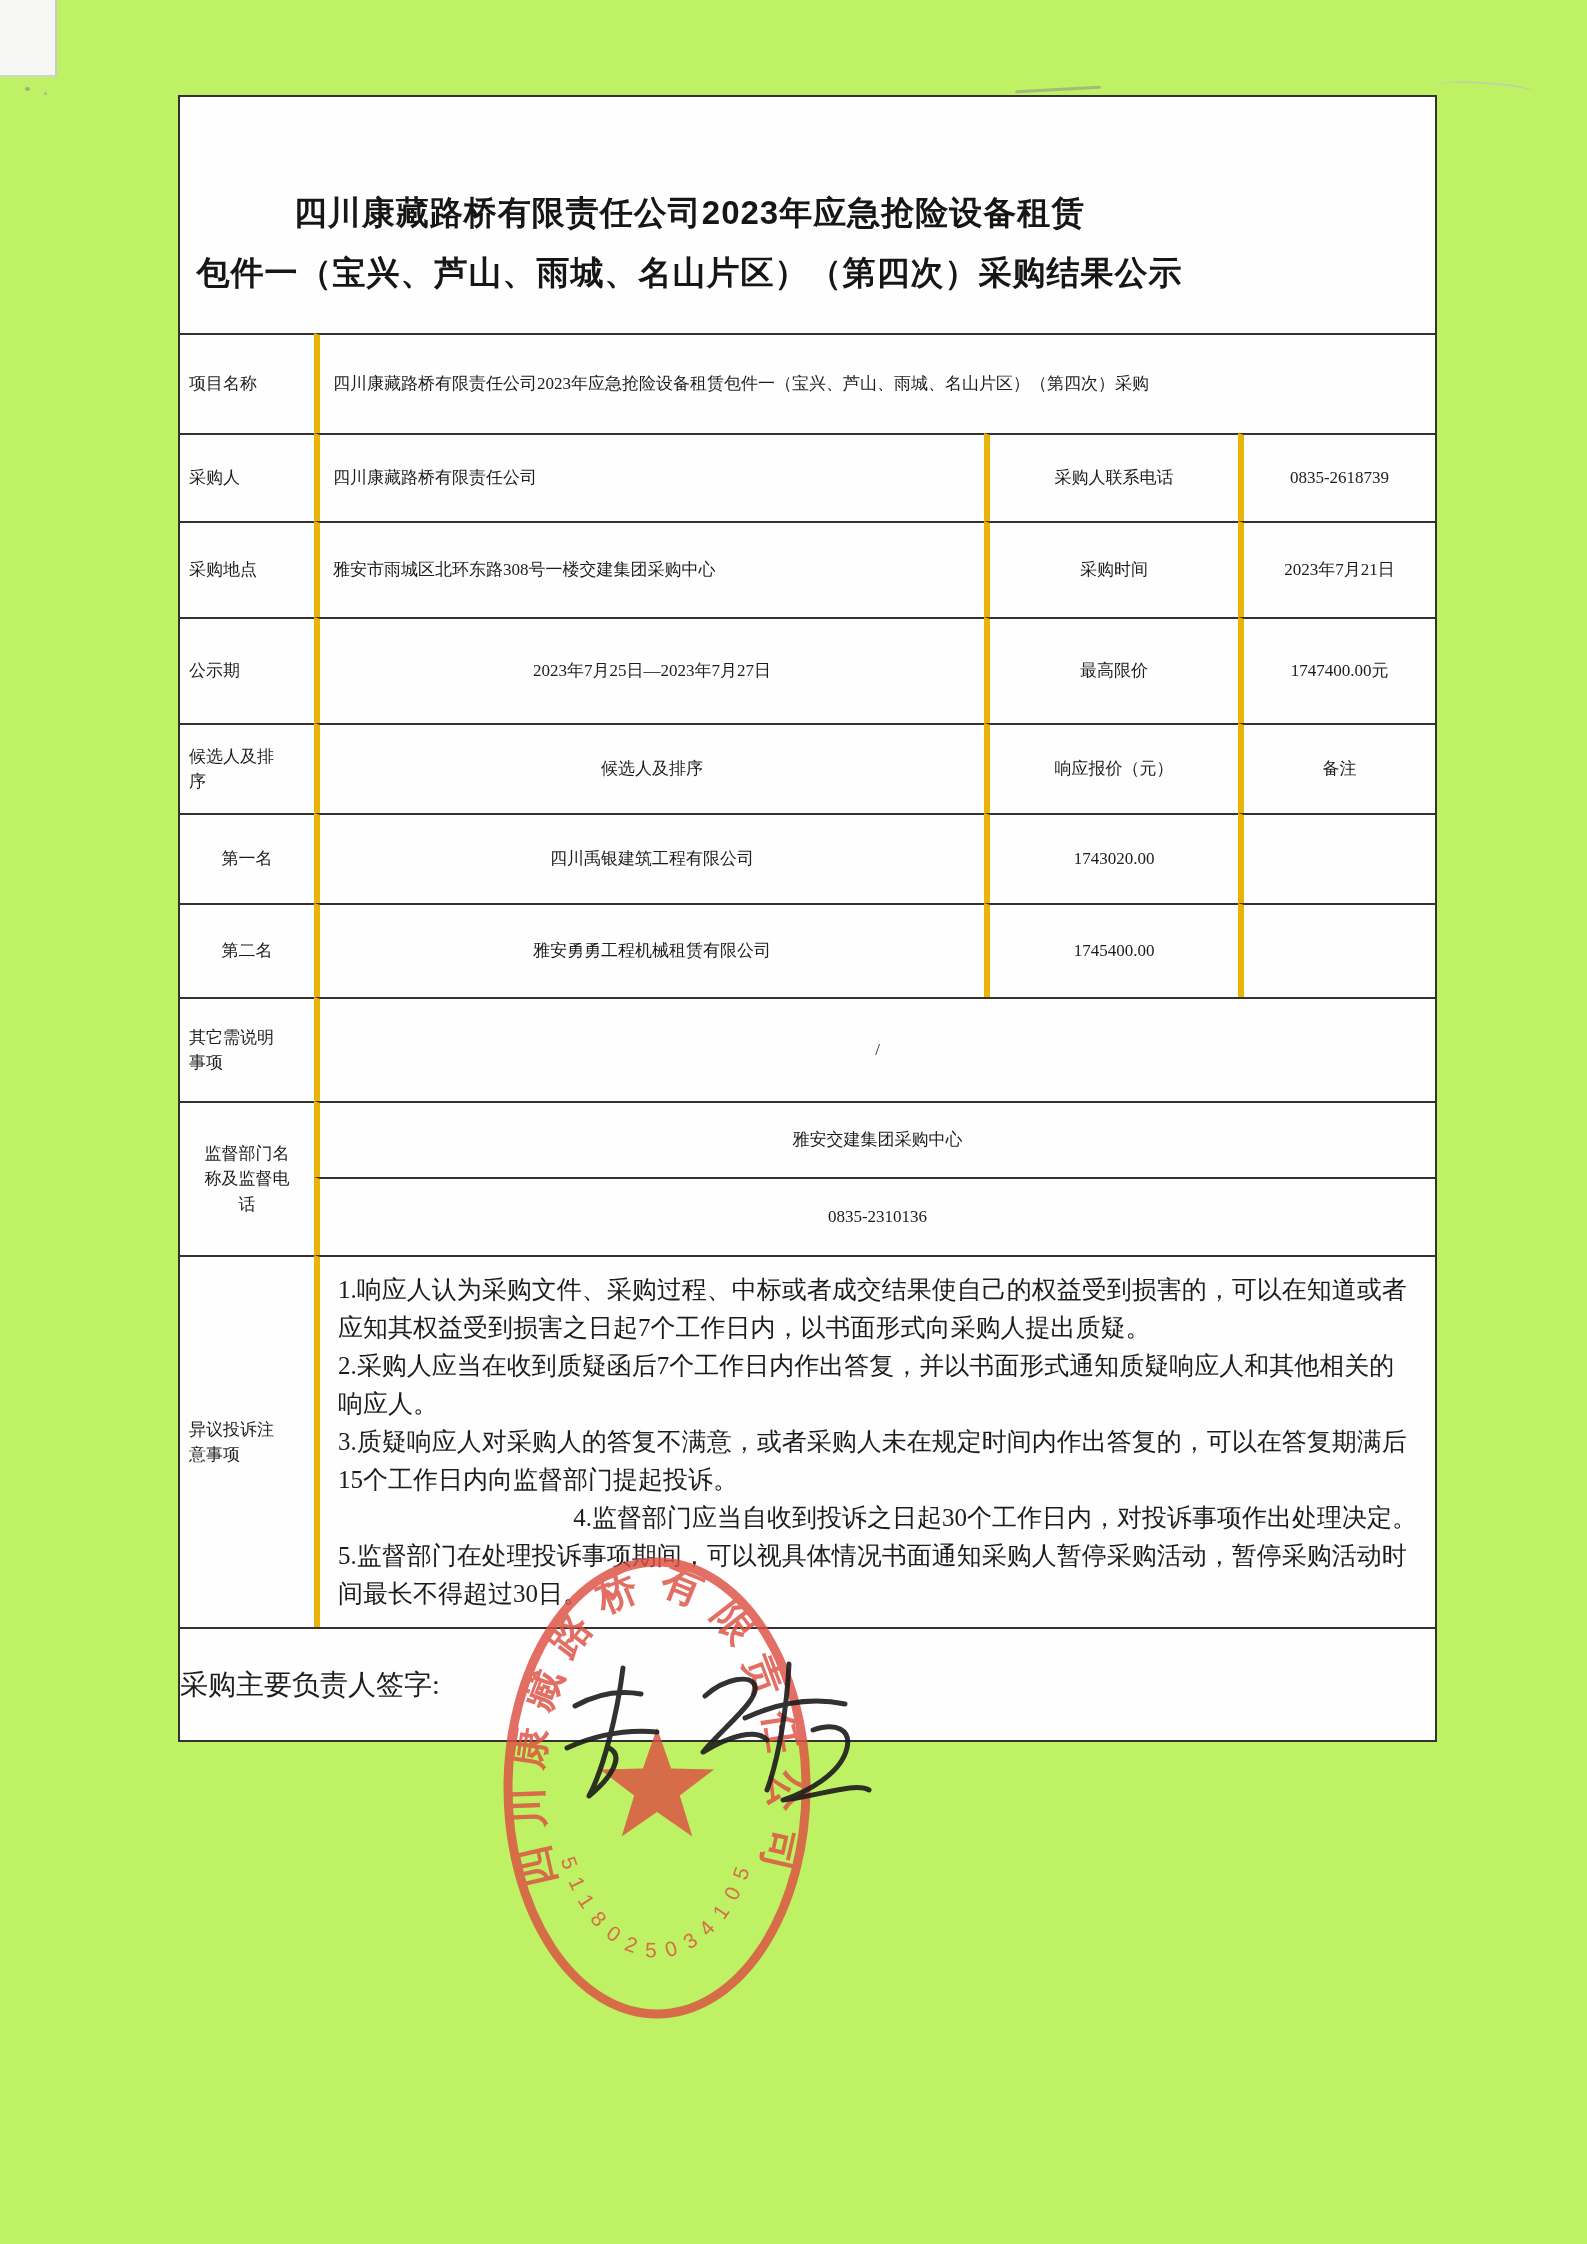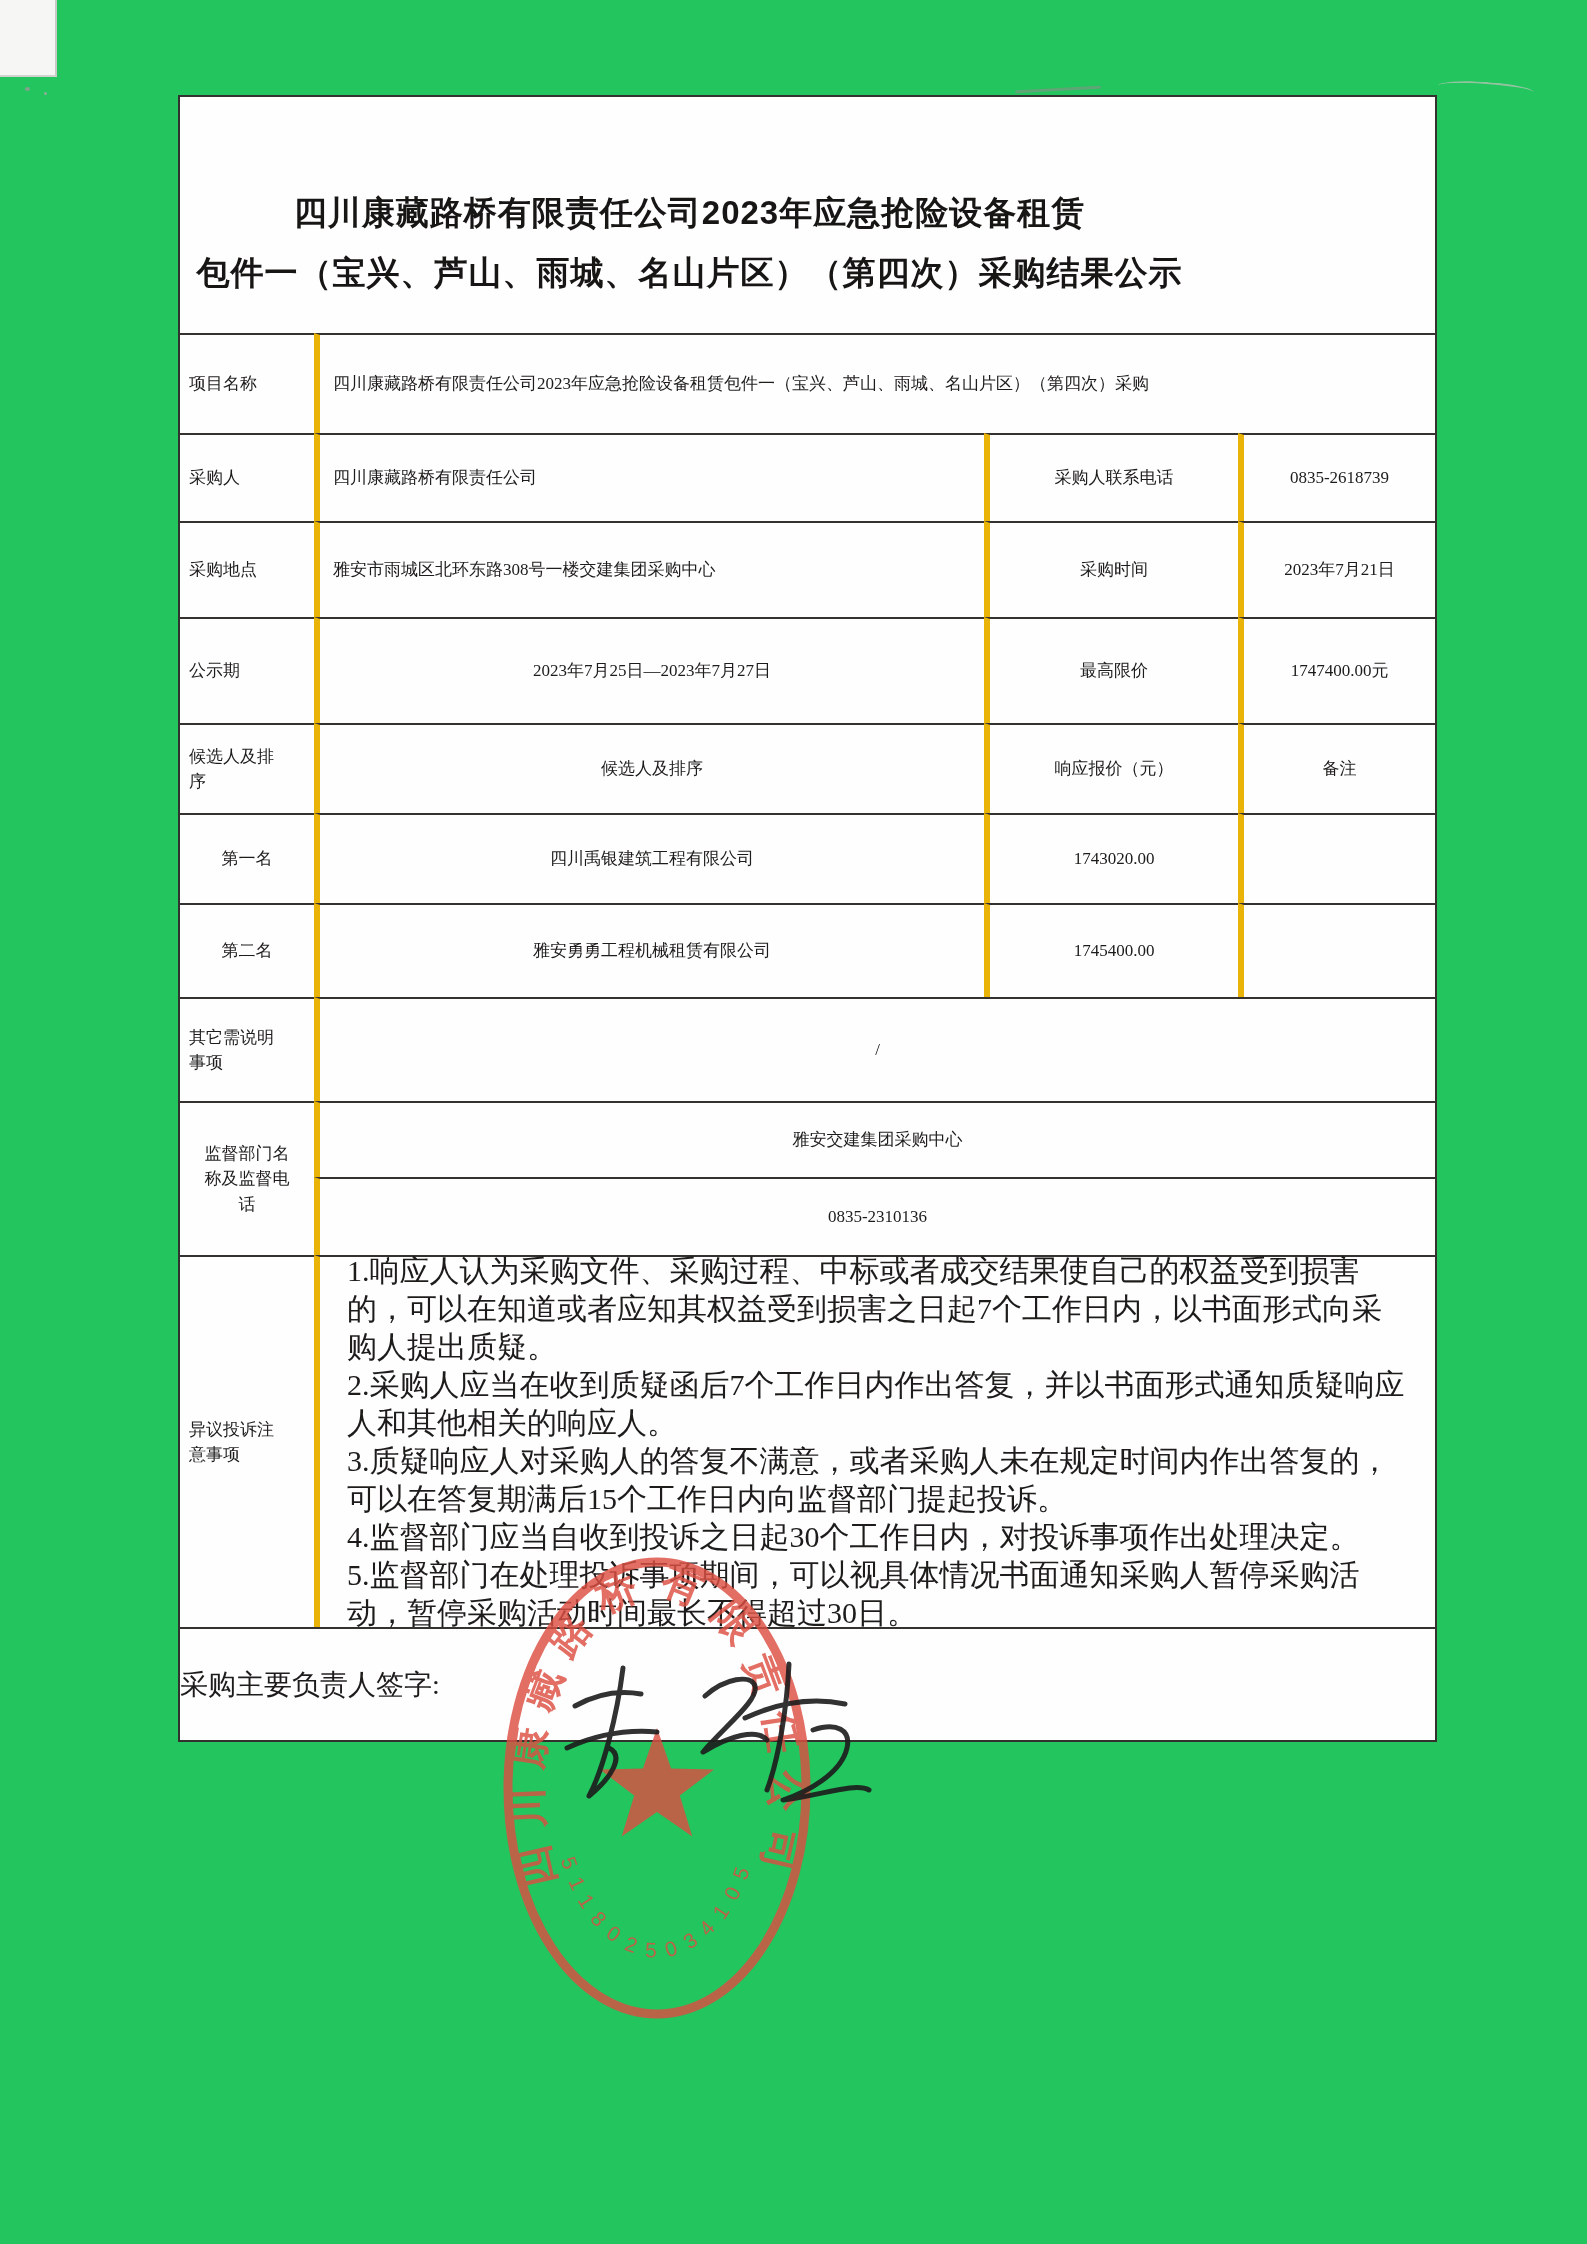--- a/index.html
+++ b/index.html
@@ -1,18 +1,18 @@
 <!DOCTYPE html>
 <html><head>
 <meta charset="utf-8">
 <style>
   *{box-sizing:border-box;margin:0;padding:0}
   html,body{background:#ffffff}
   .scan{
-    position:relative;width:1587px;height:2244px;background:#22c55e;
+    position:relative;width:1587px;height:2244px;background:#bef264;
     font-family:"Liberation Serif","DejaVu Serif",serif;color:#1d1c1b;overflow:hidden;
   }
   
   .corner-box{position:absolute;left:0;top:0;width:57px;height:77px;background:#f6f6f5;
     border-right:2px solid #c9c9c5;border-bottom:2px solid #d2d2ce}
   .dot1{position:absolute;left:25px;top:87px;width:5px;height:4px;background:#9b9a96;border-radius:50%;opacity:.8}
   .dot2{position:absolute;left:44px;top:92px;width:3px;height:3px;background:#aaa9a4;border-radius:50%;opacity:.8}
   .scratch1{position:absolute;left:1015px;top:88px;width:86px;height:3px;background:#8f8d88;transform:rotate(-3deg);opacity:.55;border-radius:2px}
   .scratch2{position:absolute;left:1438px;top:82px;width:96px;height:14px;border-top:2px solid #c5c3bd;border-radius:50%;transform:rotate(4deg);opacity:.7}
   .tick{position:absolute;left:280px;top:140px;font-size:24px;color:#4d4c49;font-family:"Liberation Sans",sans-serif}
@@ -28,21 +28,21 @@
   .bl{border-left:6px solid #eab308}
   .title-cell{border-top:none;grid-area:1/1/2/5;display:flex;flex-direction:column;align-items:center;justify-content:flex-end;padding-bottom:30px}
   .tshift{transform:translateX(-118px);text-align:center;
     font-family:"Liberation Sans","DejaVu Sans",sans-serif;font-weight:bold;font-size:33px;line-height:60px;color:#171614;letter-spacing:1px}
   .lab{padding-left:9px}
   .lab .t{width:86px}
   .lab.ctr{padding-left:0;justify-content:center}
   .lab.ctr .t{width:86px;text-align:center}
   .val-l{padding:4px 13px}
   .ctrd{justify-content:center;text-align:center;padding:4px 6px}
-  .para{flex-direction:column;justify-content:center;align-items:flex-start;padding:6px 27px;font-size:30px;line-height:38px}
+  .para{flex-direction:column;justify-content:center;align-items:flex-end;padding:6px 18px;font-size:25px;line-height:38px}
   .para div{text-align:left}
   .sig-row{padding-left:0;font-size:28px}
   
   .seal{position:absolute;left:492px;top:1548px;width:330px;height:480px;z-index:3;pointer-events:none}
   .ink{position:absolute;left:545px;top:1632px;width:380px;height:200px;z-index:4;pointer-events:none}
 </style>
 </head>
 <body>
 
 <div class="scan">

